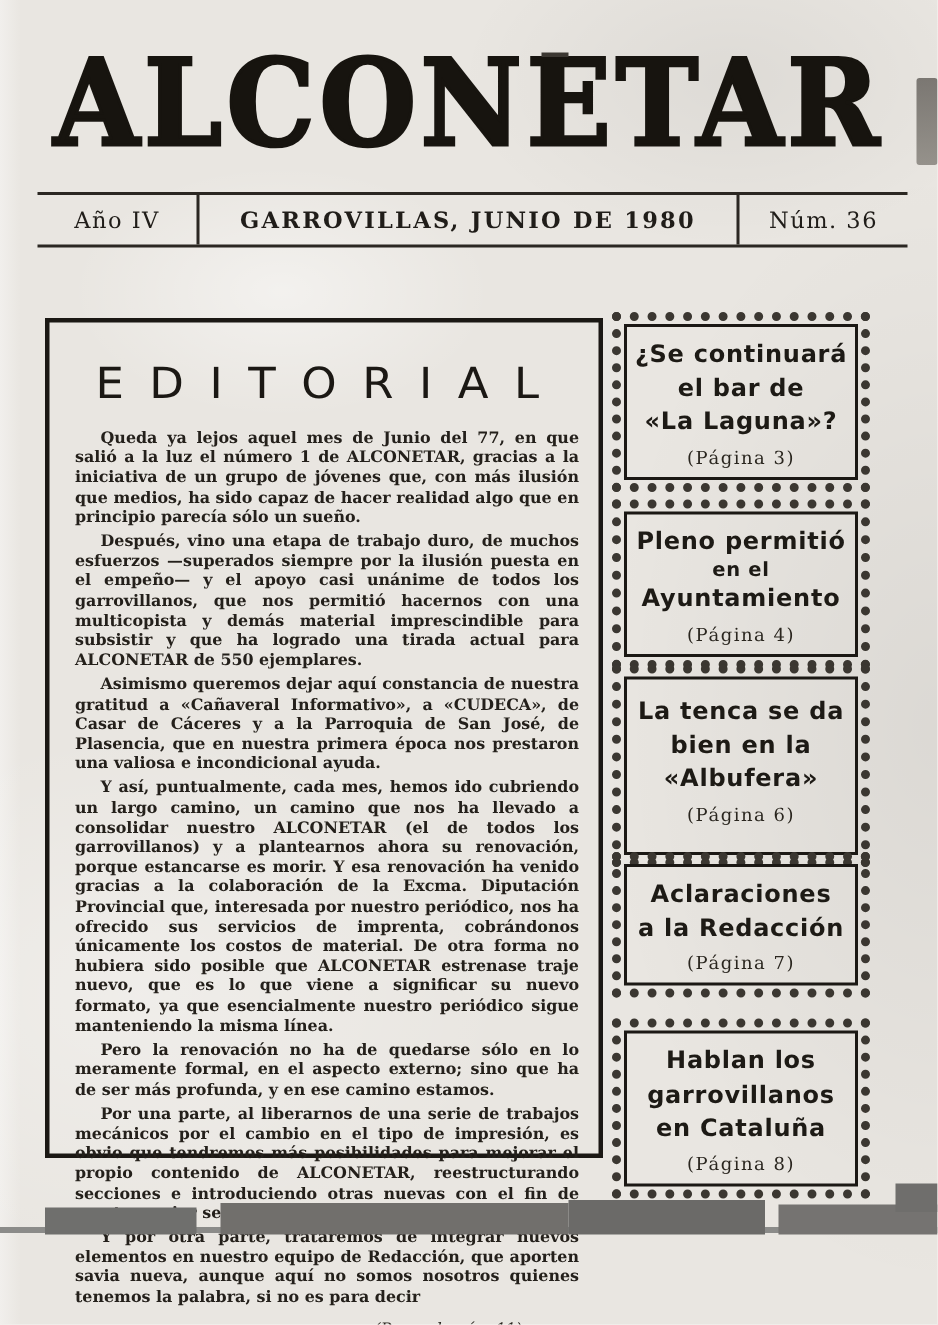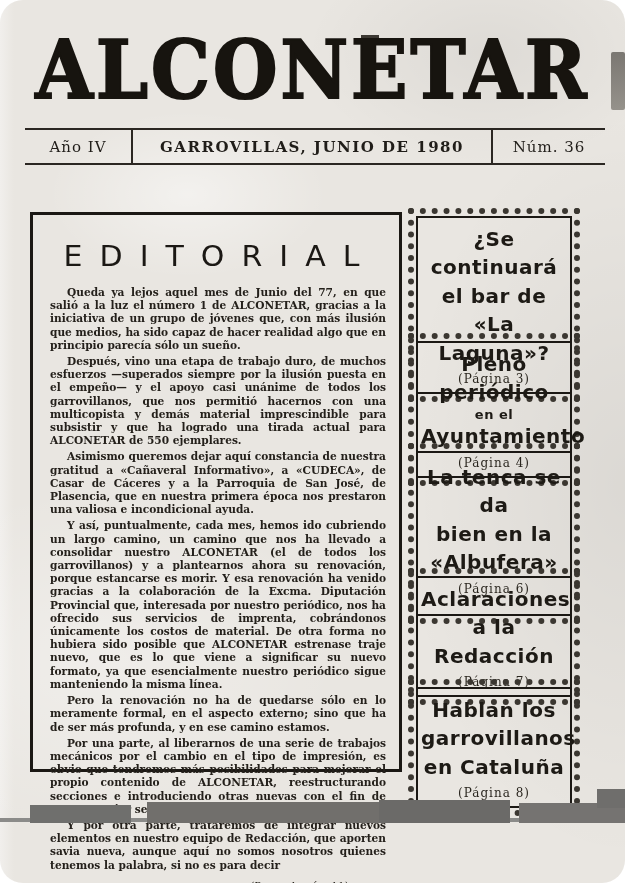--- a/index.html
+++ b/index.html
@@ -11,21 +11,20 @@
   }
   .page {
     position:relative; width:625px; height:883px;
     background:
       radial-gradient(ellipse 260px 160px at 78% 6%, rgba(0,0,0,0.05), transparent 70%),
       radial-gradient(ellipse 300px 500px at 100% 55%, rgba(0,0,0,0.06), transparent 75%),
       radial-gradient(ellipse 200px 120px at 30% 22%, rgba(255,255,255,0.45), transparent 70%),
       radial-gradient(ellipse 350px 250px at 15% 75%, rgba(255,255,255,0.30), transparent 70%),
       linear-gradient(90deg, #f1efec 0px, #e9e6e1 14px),
       #e9e6e1;
-    border-radius: 23px;
   }
   
   .masthead { position:absolute; left:0; top:30px; width:100%; text-align:center; }
   .masthead h1 {
     margin:0; font-family:"DejaVu Serif", serif; font-weight:bold;
     font-size:74px; line-height:1; letter-spacing:3px;
     color:#17140f; -webkit-text-stroke:2px #17140f;
     transform:scaleY(1.08); transform-origin:top center;
   }
   .dateline {
@@ -60,21 +59,21 @@
   }
 
   
   .hl-box { position:absolute; left:408px; width:172px; box-sizing:border-box; }
   .orn { border:6px dotted #3b3731; padding:2px; }
   .orn-inner {
     border:2px solid #1b1814; padding:7px 3px 6px 3px; text-align:center;
   }
   .hl-line {
     font-family:"DejaVu Sans", sans-serif; font-weight:bold;
-    font-size:20px; line-height:1.42; color:#1d1a15; letter-spacing:0.5px;
+    font-size:16px; line-height:1.42; color:#1d1a15; letter-spacing:0.5px;
   }
   .hl-line.small { font-size:13px; line-height:1.2; }
   .hl-page { font-size:12px; margin-top:5px; letter-spacing:1px; color:#2a261f; }
 
   
   .artifact { position:absolute; }
   .smudge-title { left:611px; top:52px; width:14px; height:58px;
     background:linear-gradient(180deg,#57534e,#7a766f); opacity:.75; border-radius:2px; }
   .dash-top { left:361px; top:35px; width:18px; height:3px; background:#3c3832; }
   .bar-line { left:0; top:818px; width:625px; height:4px; background:#8b8b89; }
@@ -120,21 +119,21 @@
         <div class="hl-line">el bar de</div>
         <div class="hl-line">«La Laguna»?</div>
         <div class="hl-page">(Página 3)</div>
       </div>
     </div>
   </div>
 
   <div class="hl-box" style="top:333px">
     <div class="orn">
       <div class="orn-inner">
-        <div class="hl-line">Pleno periódico</div>
+        <div class="hl-line">Pleno permitió</div>
         <div class="hl-line small">en el</div>
         <div class="hl-line">Ayuntamiento</div>
         <div class="hl-page">(Página 4)</div>
       </div>
     </div>
   </div>
 
   <div class="hl-box" style="top:443px">
     <div class="orn">
       <div class="orn-inner" style="padding-top:10px; padding-bottom:18px;">

